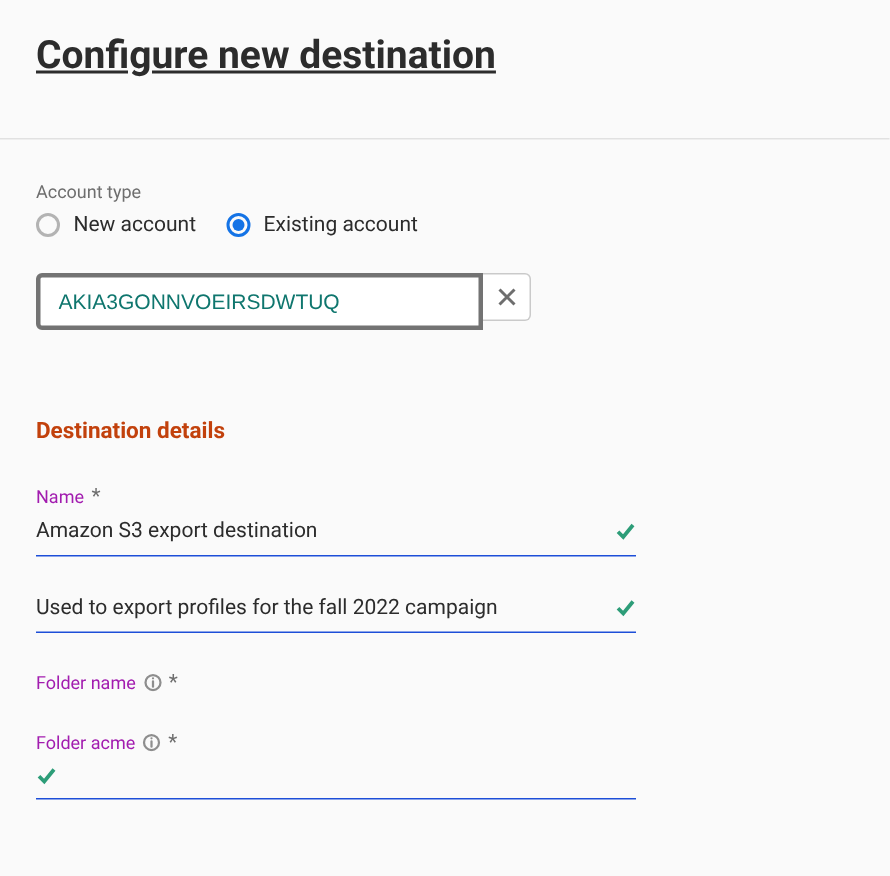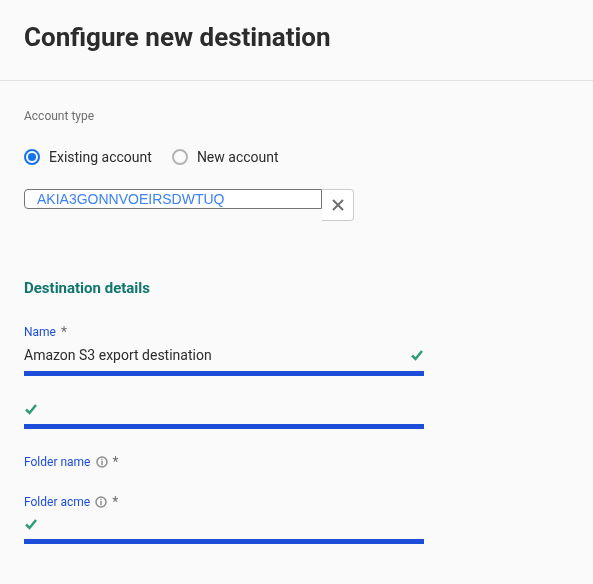--- a/index.html
+++ b/index.html
@@ -14,35 +14,36 @@
       height: 584px;
       overflow: hidden;
     }
     .container {
       padding: 22px 24px;
     }
     .page-title {
       font-size: 26px;
       font-weight: 700;
       color: #2c2c2c;
-      margin-bottom: 6px;
+      margin-bottom: 18px;
+      text-decoration: underline;
     }
     .divider {
       border: none;
       border-top: 1px solid #e1e1e1;
       margin-left: -24px;
       margin-right: -24px;
     }
     .section {
       padding: 28px 24px 0 24px;
     }
     .small-label {
       font-size: 12px;
       color: #6e6e6e;
-      margin-bottom: 26px;
+      margin-bottom: 7px;
     }
     .radio-row {
       display: flex;
       gap: 20px;
       align-items: center;
       margin-bottom: 24px;
     }
     .radio-option {
       display: flex;
       align-items: center;
@@ -70,27 +71,27 @@
     .radio-label {
       font-size: 14px;
       color: #2c2c2c;
     }
     .account-row {
       display: flex;
       width: 330px;
     }
     .account-input {
       flex: 1;
-      height: 20px;
-      border: 1px solid #737373;
+      height: 38px;
+      border: 3px solid #737373;
       border-radius: 4px 0 0 4px;
       background: #fff;
       padding: 0 12px;
       font-size: 14px;
-      color: #3b82f6;
+      color: #0f766e;
       outline: none;
     }
     .clear-btn {
       width: 32px;
       height: 32px;
       border: 1px solid #cacaca;
       border-left: none;
       border-radius: 0 4px 4px 0;
       background: #fff;
       display: flex;
@@ -100,36 +101,36 @@
     }
     .clear-btn svg {
       width: 12px;
       height: 12px;
       stroke: #6e6e6e;
       stroke-width: 2;
     }
     .subsection-title {
       font-size: 15px;
       font-weight: 700;
-      color: #0f766e;
+      color: #c2410c;
       margin-top: 58px;
       margin-bottom: 28px;
     }
     .field {
       margin-bottom: 26px;
     }
     .field-label-row {
       display: flex;
       align-items: center;
       gap: 5px;
       margin-bottom: 8px;
     }
     .field-label {
       font-size: 12px;
-      color: #1d4ed8;
+      color: #a21caf;
     }
     .asterisk {
       color: #6e6e6e;
       font-size: 14px;
       line-height: 1;
     }
     .info-icon {
       width: 12px;
       height: 12px;
       display: inline-flex;
@@ -141,21 +142,21 @@
       height: 12px;
       stroke: #8e8e8e;
       fill: none;
       stroke-width: 1.5;
     }
     .field-value-row {
       display: flex;
       align-items: center;
       justify-content: space-between;
       padding-bottom: 8px;
-      border-bottom: 5px solid #1d4ed8;
+      border-bottom: 1px solid #1d4ed8;
       width: 400px;
     }
     .field-value {
       font-size: 14px;
       color: #2c2c2c;
     }
     .check-icon {
       width: 14px;
       height: 14px;
       display: flex;
@@ -178,28 +179,28 @@
 </div>
 
 <hr class="divider">
 
 <div class="section">
 
   <div class="small-label">Account type</div>
 
   <div class="radio-row">
     <div class="radio-option">
+      <span class="radio-circle"></span>
+      <span class="radio-label">New account</span>
+    </div>
+    <div class="radio-option">
       <span class="radio-circle selected">
         <span class="radio-dot"></span>
       </span>
       <span class="radio-label">Existing account</span>
-    </div>
-    <div class="radio-option">
-      <span class="radio-circle"></span>
-      <span class="radio-label">New account</span>
     </div>
   </div>
 
   <div class="account-row">
     <input type="text" class="account-input" value="AKIA3GONNVOEIRSDWTUQ" style="">
     <div class="clear-btn">
       <span>
         <svg viewBox="0 0 12 12">
             <path d="M1 1 L11 11 M11 1 L1 11"></path>
           </svg>
@@ -219,20 +220,21 @@
       <span class="check-icon">
         <svg viewBox="0 0 14 14">
             <path d="M2 7.5 L5.5 11 L12 3"></path>
           </svg>
       </span>
     </div>
   </div>
 
   <div class="field">
     <div class="field-value-row">
+      <span class="field-value">Used to export profiles for the fall 2022 campaign</span>
       <span class="check-icon">
         <svg viewBox="0 0 14 14">
             <path d="M2 7.5 L5.5 11 L12 3"></path>
           </svg>
       </span>
     </div>
   </div>
 
   <div class="field">
     <div class="field-label-row">

